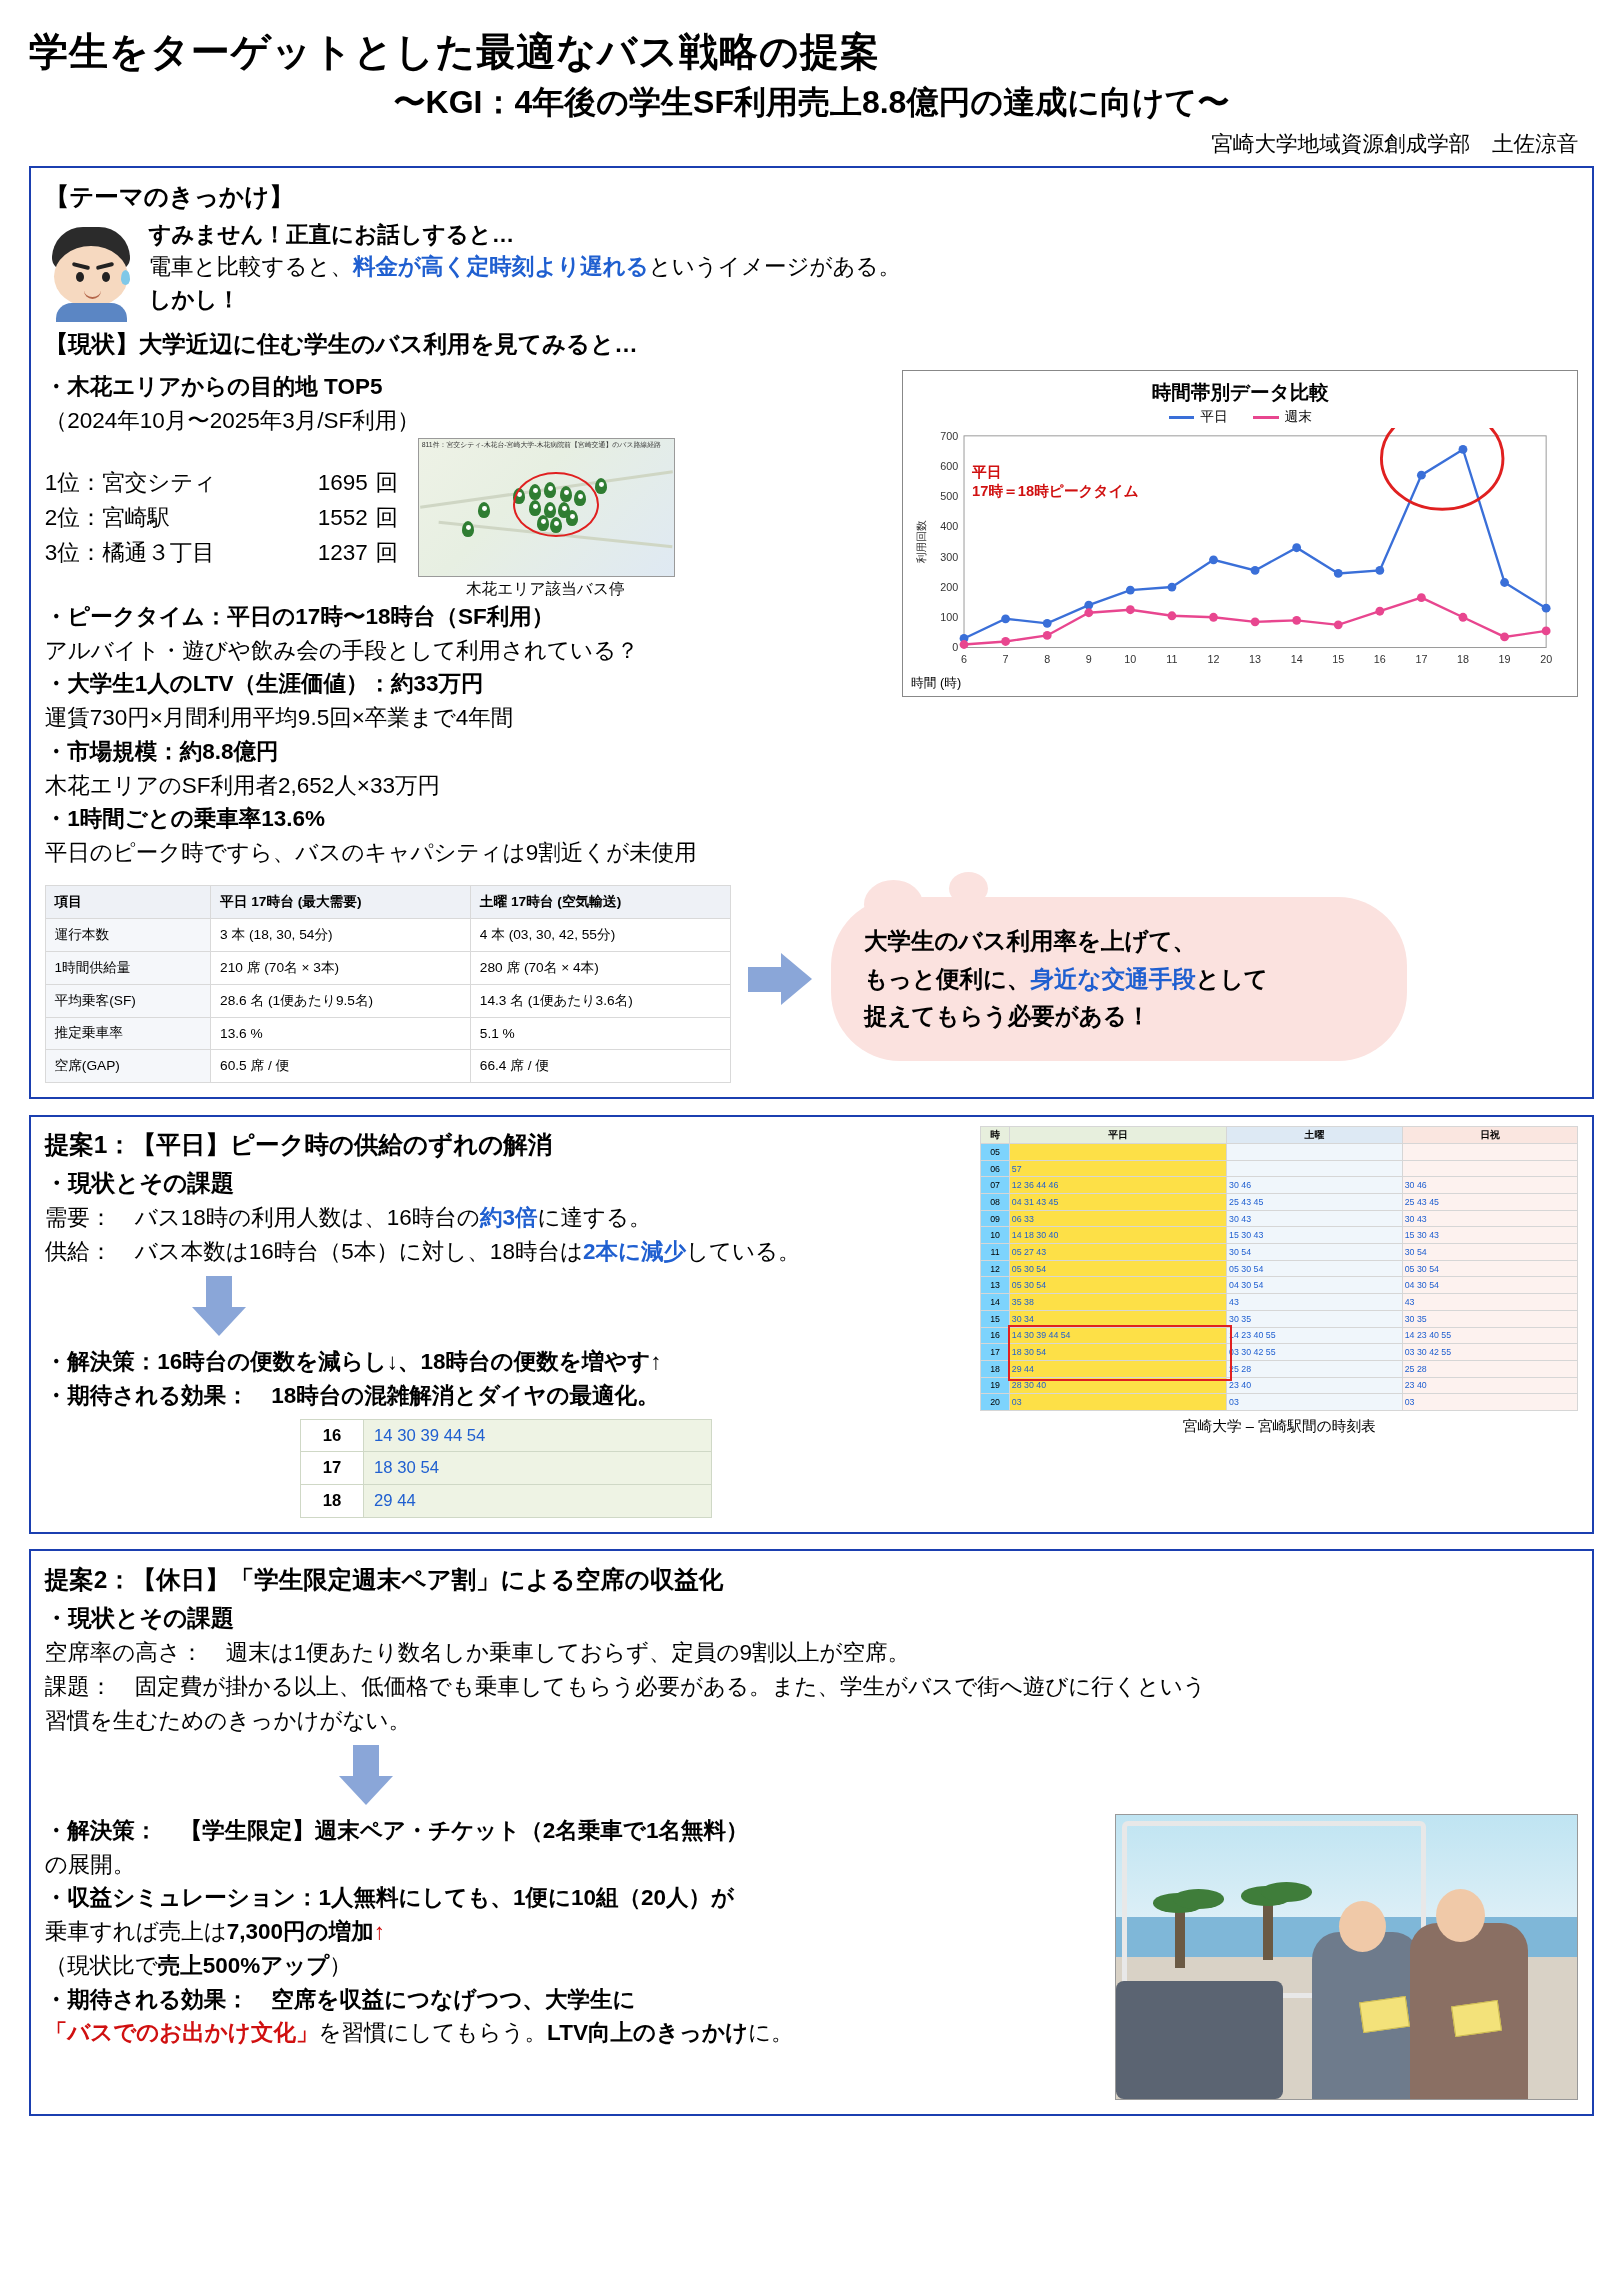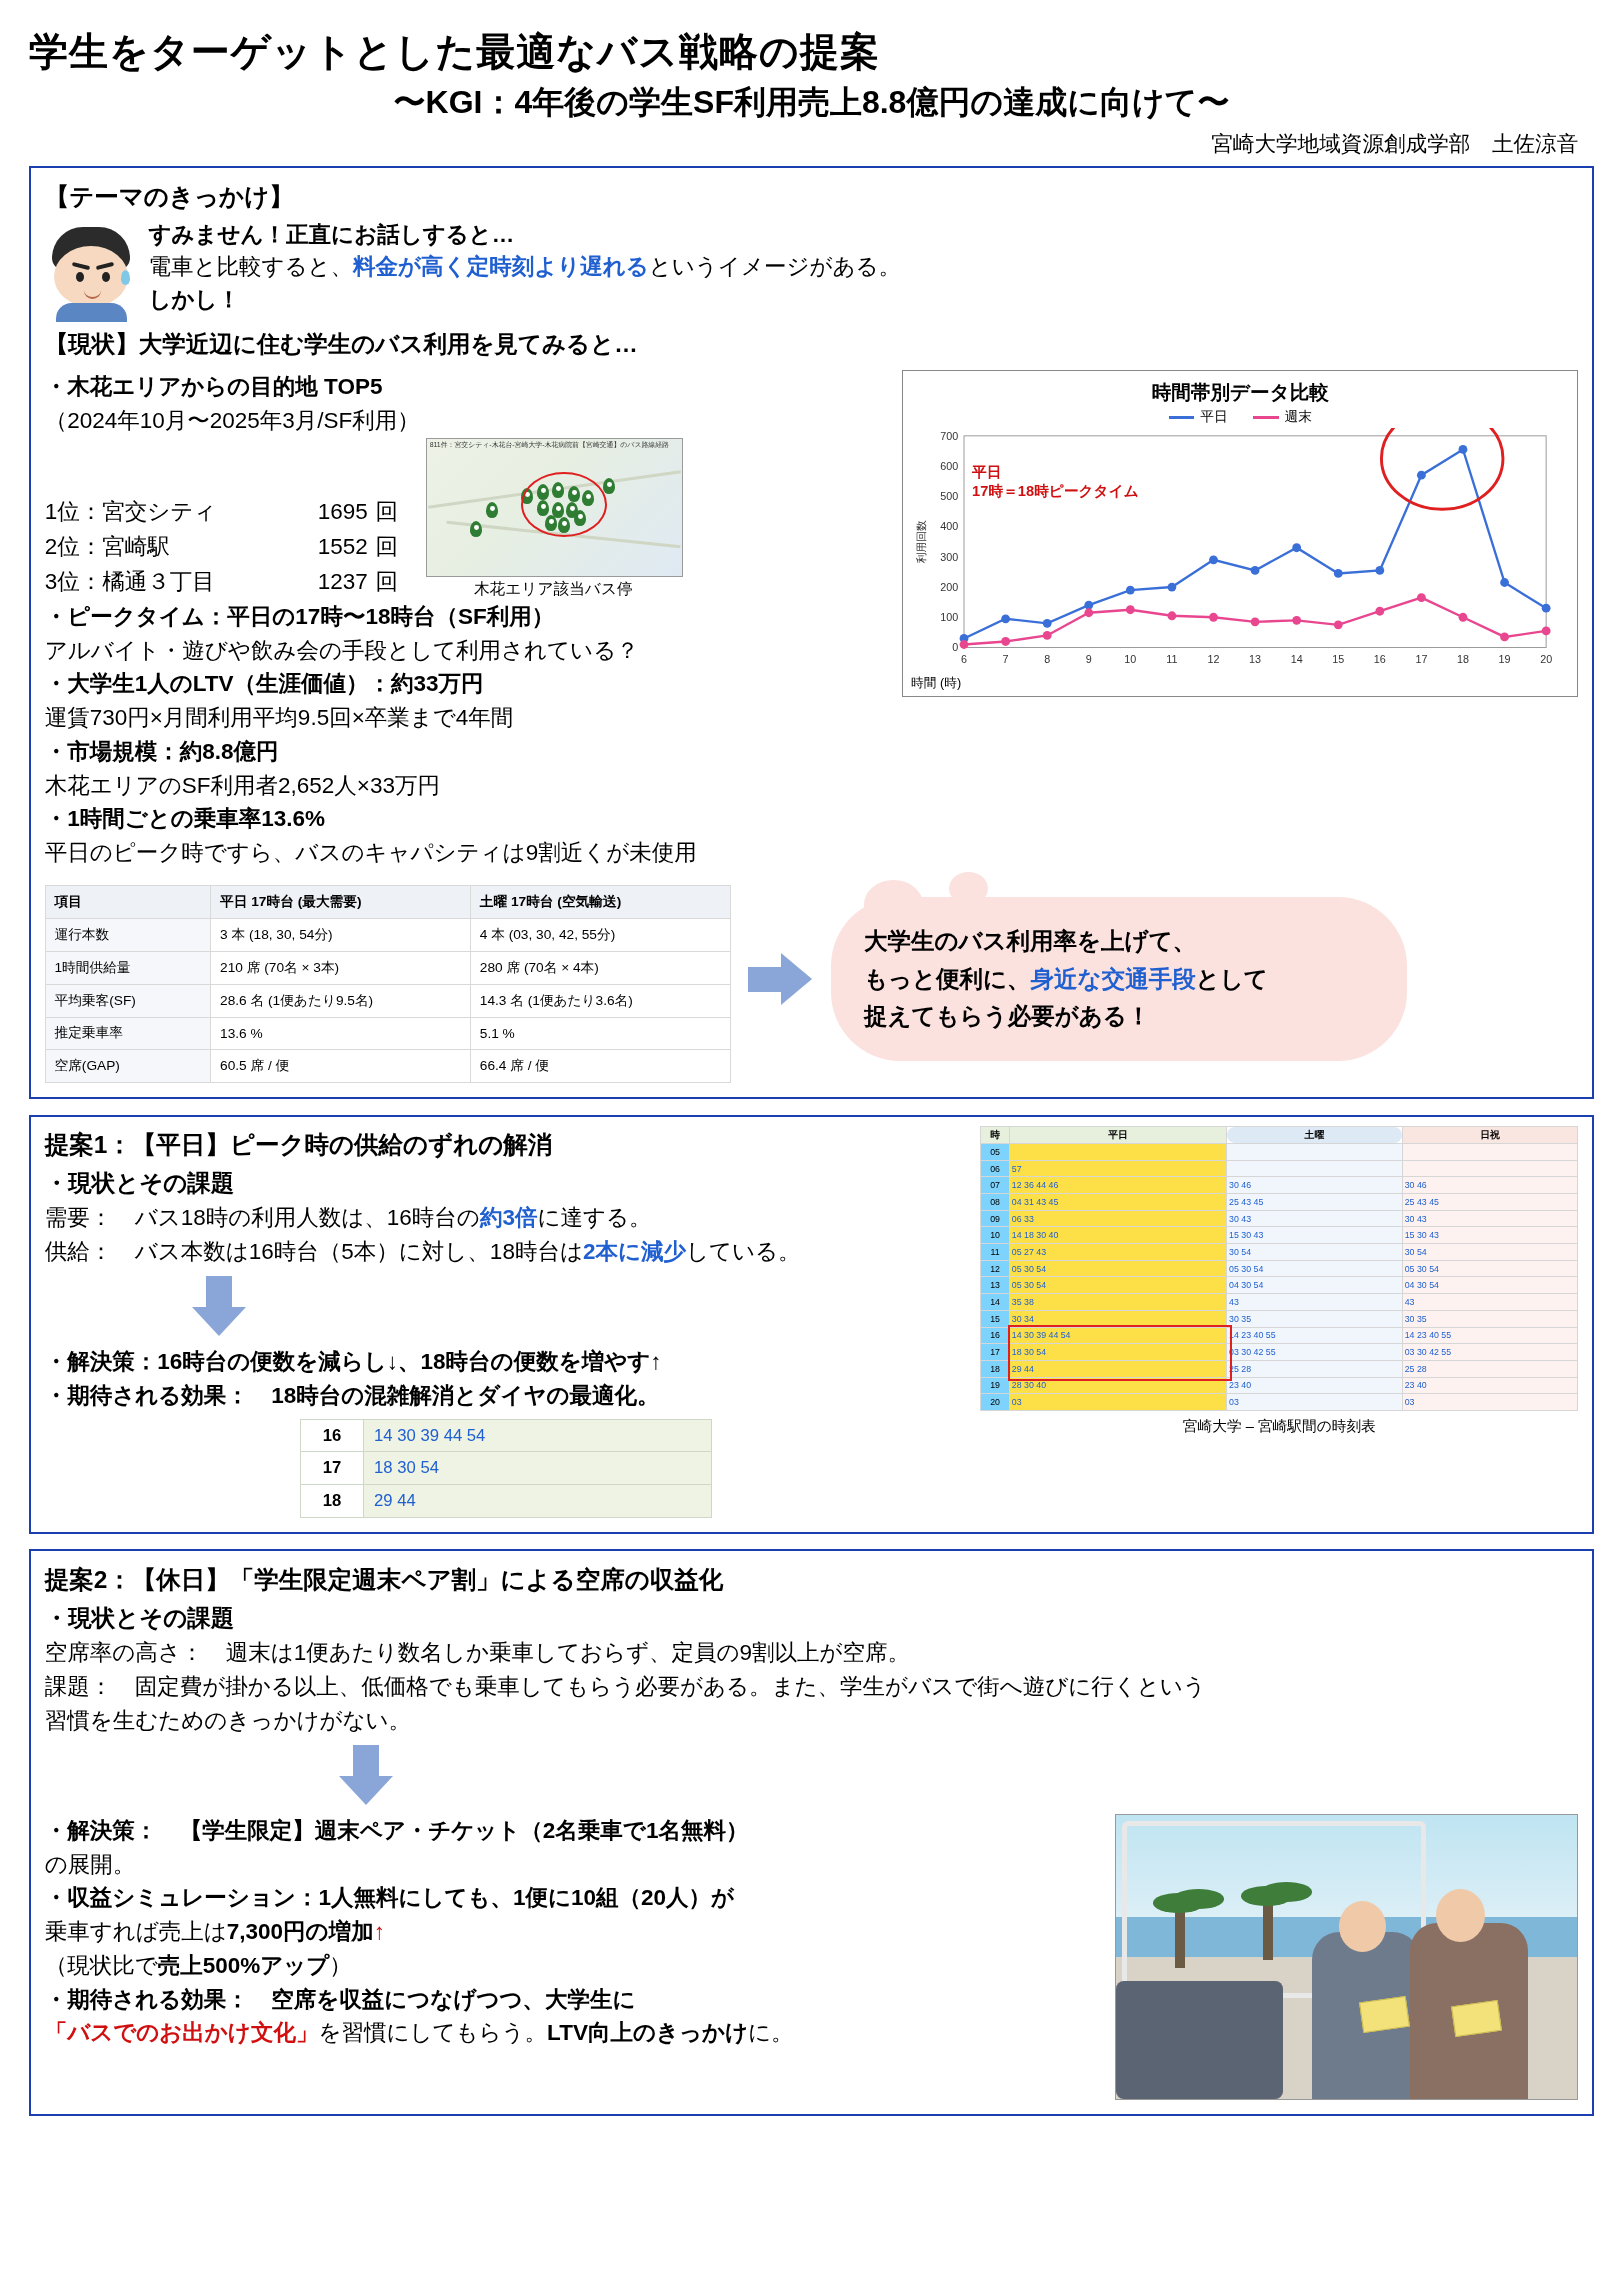--- a/index.html
+++ b/index.html
@@ -86,21 +86,21 @@
   
   .mini-tt{border-collapse:collapse;font-size:16.7px;width:412px;margin:5.9px auto 0 auto;}
   .mini-tt td{border:1px solid #cfd8c6;padding:5.9px 9.8px;}
   .mini-tt td.h{background:#ffffff;font-weight:bold;width:43px;text-align:center;}
   .mini-tt td.c{background:#eef3e4;color:#1f5fd0;}
 
   .big-tt{border-collapse:collapse;font-size:8.8px;width:100%;}
   .big-tt td,.big-tt th{border:1px solid #d6d6d6;padding:1px 2px;height:13.7px;}
   .big-tt th{font-size:9.8px;font-weight:bold;text-align:center;}
   .big-tt .hr{background:#e7efdd;}
-  .big-tt .hs{background:#dde9f4;border-radius:8px;}
+  .big-tt .hs{background:#dde9f4;}
   .big-tt .hn{background:#fae6e0;text-align:center;}
   .big-tt td.hour{background:#7dd3fc;text-align:center;width:21.6px;}
   .big-tt td.w{background:#fde047;color:#1f5fd0;}
   .big-tt td.s{background:#f0f6fb;color:#1f5fd0;}
   .big-tt td.n{background:#fdf2ef;color:#1f5fd0;}
   .tt-caption{text-align:center;font-size:14.7px;margin-top:5.9px;}
 
   .hl-box{position:absolute;border:2px solid #e02020;pointer-events:none;}
 
   .two-col{display:flex;gap:13.7px;align-items:flex-start;}
@@ -154,21 +154,21 @@
     </div>
 
     <div class="sub-head" style="margin-top:9.8px">【現状】大学近辺に住む学生のバス利用を見てみると…</div>
 
     <div class="status-wrap">
 
       <div class="status-left">
         <div class="line bold">・木花エリアからの目的地 TOP5</div>
         <div class="line">（2024年10月〜2025年3月/SF利用）</div>
 
-        <div style="display:flex;align-items:flex-end;gap:18px;">
+        <div style="display:flex;align-items:center;gap:10px;">
           <div>
             <div class="rank">
               <span class="lbl">1位：宮交シティ</span>
               <span class="val">1695</span>
               <span class="unit">回</span>
             </div>
             <div class="rank">
               <span class="lbl">2位：宮崎駅</span>
               <span class="val">1552</span>
               <span class="unit">回</span>

